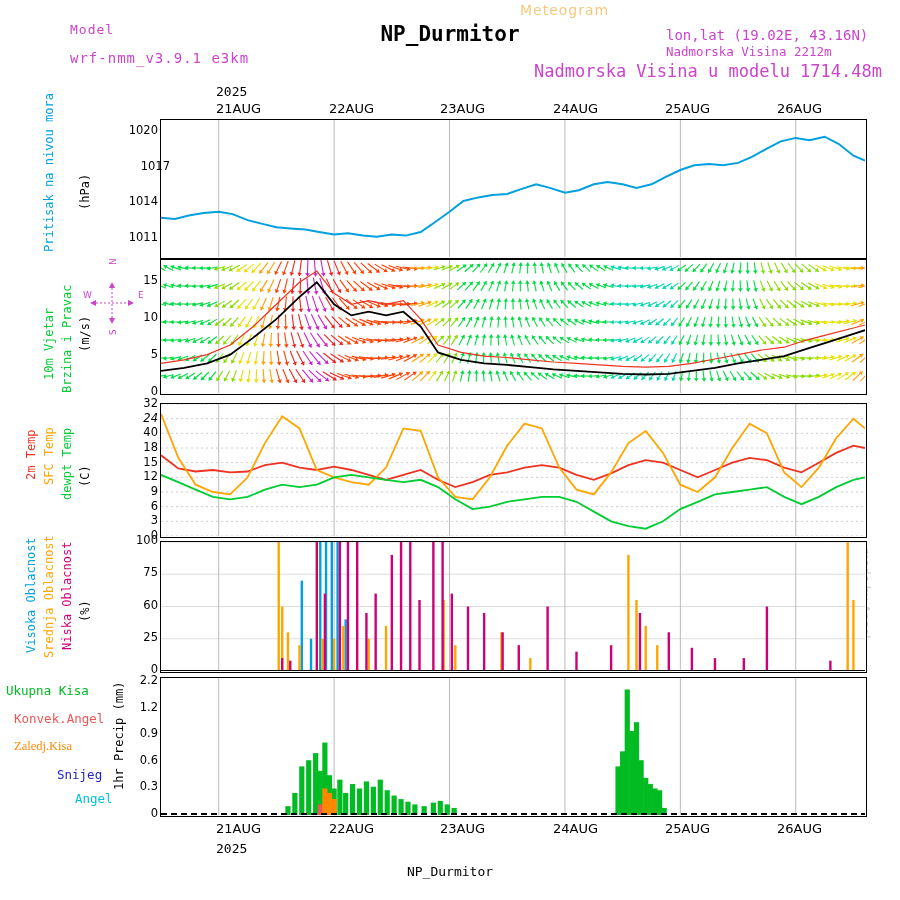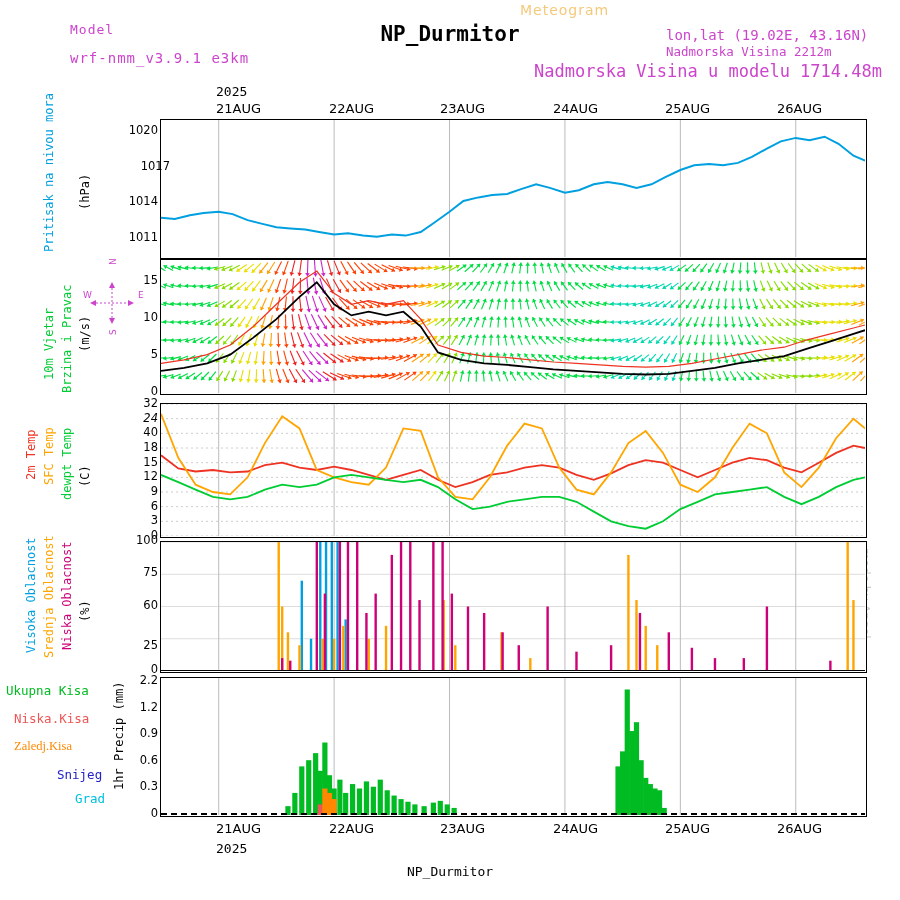--- a/index.html
+++ b/index.html
@@ -1608,24 +1608,24 @@
       <rect x="500.58688524590144" y="129.92903225806452" width="5.2" height="7.070967741935476" fill="#00bb22"></rect>
       <rect x="156.66557377049168" y="126.39354838709677" width="5.2" height="10.606451612903228" fill="#ee5555"></rect>
       <rect x="163.59016393442633" y="128.16129032258064" width="5.2" height="8.83870967741936" fill="#ee5555"></rect>
       <rect x="161.2819672131149" y="110.48387096774194" width="5.2" height="26.516129032258064" fill="#ff8800"></rect>
       <rect x="165.89836065573778" y="114.90322580645162" width="5.2" height="22.096774193548384" fill="#ff8800"></rect>
       <rect x="170.5147540983606" y="121.09032258064516" width="5.2" height="15.909677419354836" fill="#ff8800"></rect>
       <line x1="0" y1="136" x2="704" y2="136" stroke="#000" stroke-width="2" stroke-dasharray="6,4"></line>
     </svg>
 </div>
 <div class="abs" style="left:6px;top:683px;font-size:12.5px;color:#00bb22;font-family:'DejaVu Sans Mono',monospace;">Ukupna Kisa</div>
-<div class="abs" style="left:14px;top:711px;font-size:12.5px;color:#ee5555;font-family:'DejaVu Sans Mono',monospace;">Niska.Kisa</div>
+<div class="abs" style="left:14px;top:711px;font-size:12.5px;color:#ee5555;font-family:'DejaVu Sans Mono',monospace;">Konvek.Angel</div>
 <div class="abs" style="left:14px;top:739px;font-size:12.5px;color:#ff8800;font-family:Liberation Serif, serif;">Zaledj.Kisa</div>
 <div class="abs" style="left:57px;top:767px;font-size:12.5px;color:#2222cc;font-family:'DejaVu Sans Mono',monospace;">Snijeg</div>
-<div class="abs" style="left:75px;top:791px;font-size:12.5px;color:#00c0e0;font-family:'DejaVu Sans Mono',monospace;">Grad</div>
+<div class="abs" style="left:75px;top:791px;font-size:12.5px;color:#00c0e0;font-family:'DejaVu Sans Mono',monospace;">Angel</div>
 <div class="ylab" style="left:112px;top:790px;transform:rotate(-90deg);color:#000;font-family:'DejaVu Sans Mono',monospace;">1hr Precip (mm)</div>
 
 <div id="ticks">
     <div class="tick mono" style="left: 114px; top: 230.13px; width: 44px; color: rgb(0, 0, 0);">1011</div>
     <div class="tick mono" style="left: 114px; top: 194.391px; width: 44px; color: rgb(0, 0, 0);">1014</div>
     <div class="tick mono" style="left: 126px; top: 158.652px; width: 44px; color: rgb(0, 0, 0);">1017</div>
     <div class="tick mono" style="left: 114px; top: 122.913px; width: 44px; color: rgb(0, 0, 0);">1020</div>
     <div class="tick mono" style="left: 114px; top: 384px; width: 44px; color: rgb(0, 0, 0);">0</div>
     <div class="tick mono" style="left: 114px; top: 347.056px; width: 44px; color: rgb(0, 0, 0);">5</div>
     <div class="tick mono" style="left: 114px; top: 310.111px; width: 44px; color: rgb(0, 0, 0);">10</div>
@@ -1634,21 +1634,21 @@
     <div class="tick mono" style="left: 114px; top: 513.333px; width: 44px; color: rgb(0, 0, 0);">3</div>
     <div class="tick mono" style="left: 114px; top: 498.667px; width: 44px; color: rgb(0, 0, 0);">6</div>
     <div class="tick mono" style="left: 114px; top: 484px; width: 44px; color: rgb(0, 0, 0);">9</div>
     <div class="tick mono" style="left: 114px; top: 469.333px; width: 44px; color: rgb(0, 0, 0);">12</div>
     <div class="tick mono" style="left: 114px; top: 454.667px; width: 44px; color: rgb(0, 0, 0);">15</div>
     <div class="tick mono" style="left: 114px; top: 440px; width: 44px; color: rgb(0, 0, 0);">18</div>
     <div class="tick mono" style="left: 114px; top: 425.333px; width: 44px; color: rgb(0, 0, 0);">40</div>
     <div class="tick mono" style="left: 114px; top: 410.667px; width: 44px; color: rgb(0, 0, 0); font-style: italic;">24</div>
     <div class="tick mono" style="left: 114px; top: 396px; width: 44px; color: rgb(0, 0, 0);">32</div>
     <div class="tick mono" style="left: 114px; top: 662px; width: 44px; color: rgb(0, 0, 0);">0</div>
-    <div class="tick mono" style="left: 114px; top: 629.75px; width: 44px; color: rgb(0, 0, 0); margin-top: 8px;">25</div>
+    <div class="tick mono" style="left: 114px; top: 629.75px; width: 44px; color: rgb(0, 0, 0);">25</div>
     <div class="tick mono" style="left: 114px; top: 597.5px; width: 44px; color: rgb(0, 0, 0);">60</div>
     <div class="tick mono" style="left: 114px; top: 565.25px; width: 44px; color: rgb(0, 0, 0);">75</div>
     <div class="tick mono" style="left: 114px; top: 533px; width: 44px; color: rgb(0, 0, 0);">100</div>
     <div class="tick mono" style="left: 114px; top: 806px; width: 44px; color: rgb(0, 0, 0);">0</div>
     <div class="tick mono" style="left: 114px; top: 779.484px; width: 44px; color: rgb(0, 0, 0);">0.3</div>
     <div class="tick mono" style="left: 114px; top: 752.968px; width: 44px; color: rgb(0, 0, 0);">0.6</div>
     <div class="tick mono" style="left: 114px; top: 726.452px; width: 44px; color: rgb(0, 0, 0);">0.9</div>
     <div class="tick mono" style="left: 114px; top: 699.935px; width: 44px; color: rgb(0, 0, 0);">1.2</div>
     <div class="tick mono" style="left: 114px; top: 673.419px; width: 44px; color: rgb(0, 0, 0);">2.2</div>
   </div>

